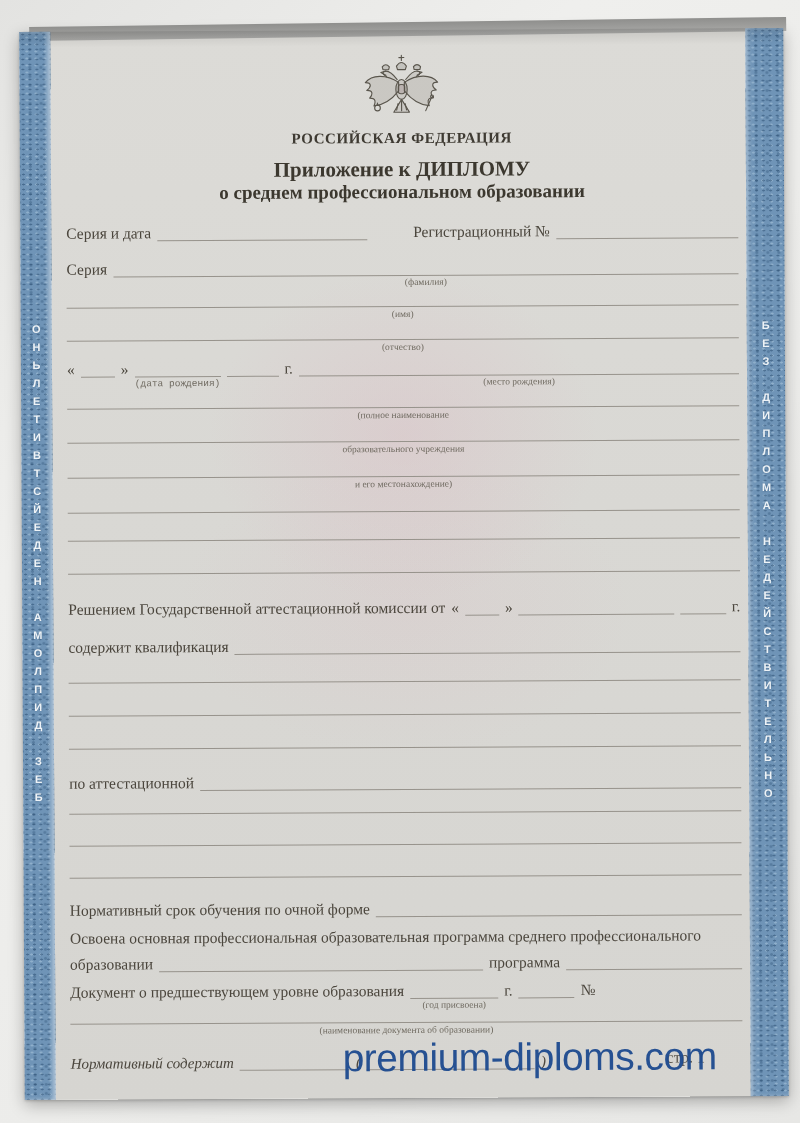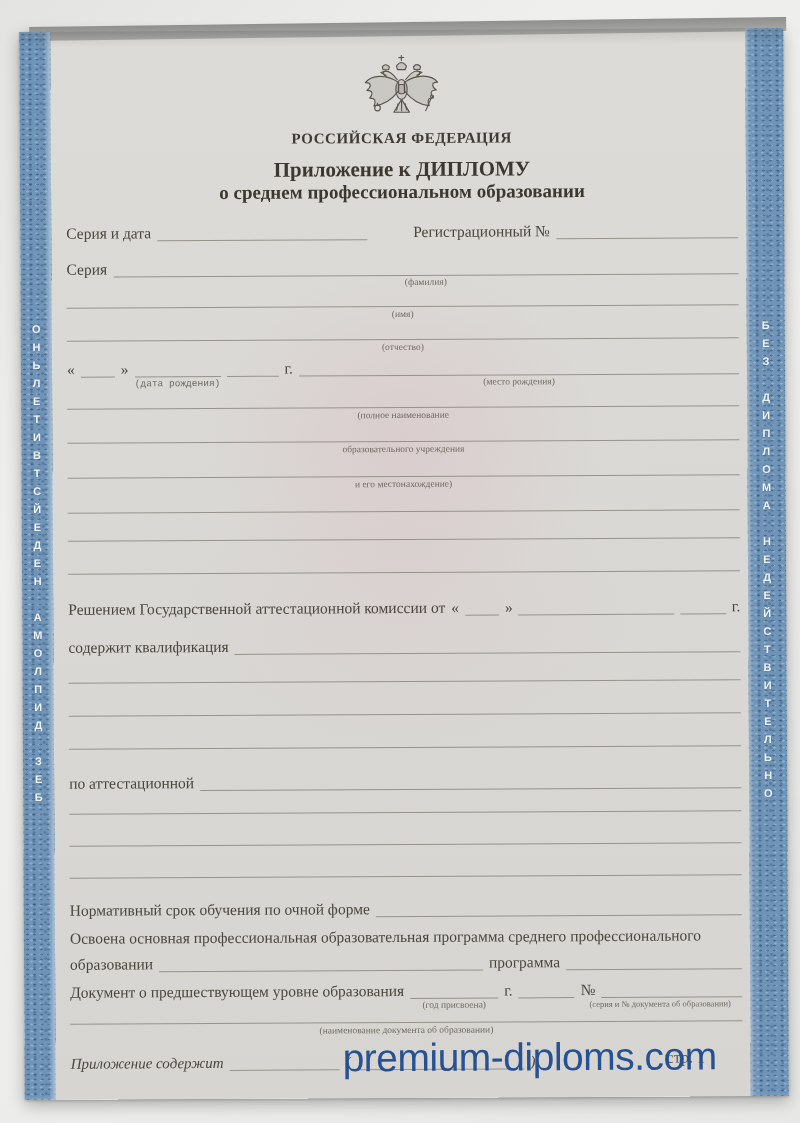--- a/index.html
+++ b/index.html
@@ -241,33 +241,29 @@
 
   <div class="row" style="top:951px;">
     <span class="lbl">Документ о предшествующем уровне образования</span>
     <span class="capfill" style="flex:0 0 88px;">
       <span class="fl"></span>
       <span class="cap">(год присвоена)</span>
     </span>
     <span class="lbl">г.</span>
     <span class="fill" style="flex:0 0 56px;"></span>
     <span class="lbl">№</span>
-    <span class="capfill grow">
-      <span class="fl"></span>
-      <span class="cap" style="font-size:8.5px;transform:translateX(-12px);">(серия и № документа об образовании)</span>
-    </span>
   </div>
 
   <div class="lineblock" style="top:992px;">
     <div class="hr"></div>
     <div class="cap">(наименование документа об образовании)</div>
   </div>
 
   <div class="row italic" style="top:1022px;font-size:15px;">
-    <span class="lbl">Приложение содержит</span>
+    <span class="lbl">Нормативный содержит</span>
     <span class="fill" style="flex:0 0 110px;"></span>
     <span class="lbl">(</span>
     <span class="fill" style="flex:0 0 168px;"></span>
     <span class="lbl">)</span>
     <span class="grow"></span>
   </div>
 
   <div class="pagenum" style="left:642px;top:1020px;">стр. 1</div>
 
   <div class="watermark" style="left:318px;top:1006px;">premium-diploms.com</div>

